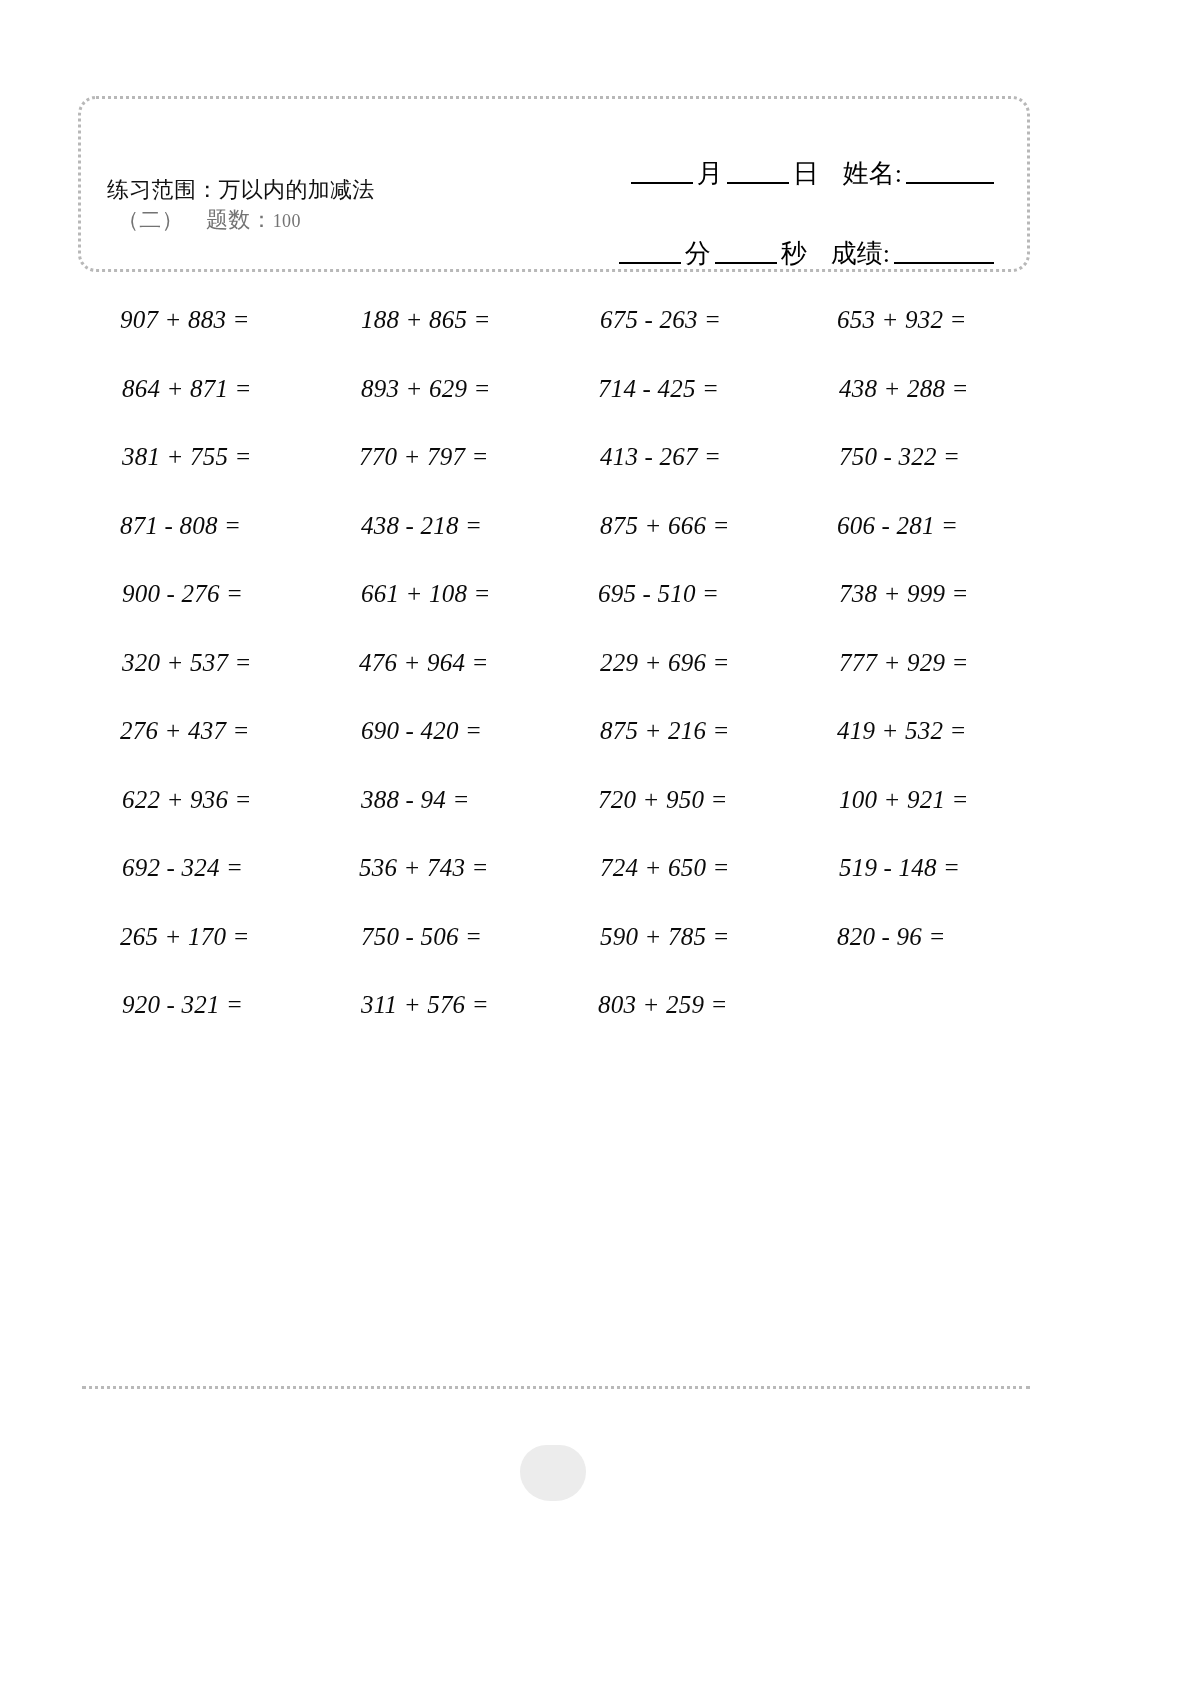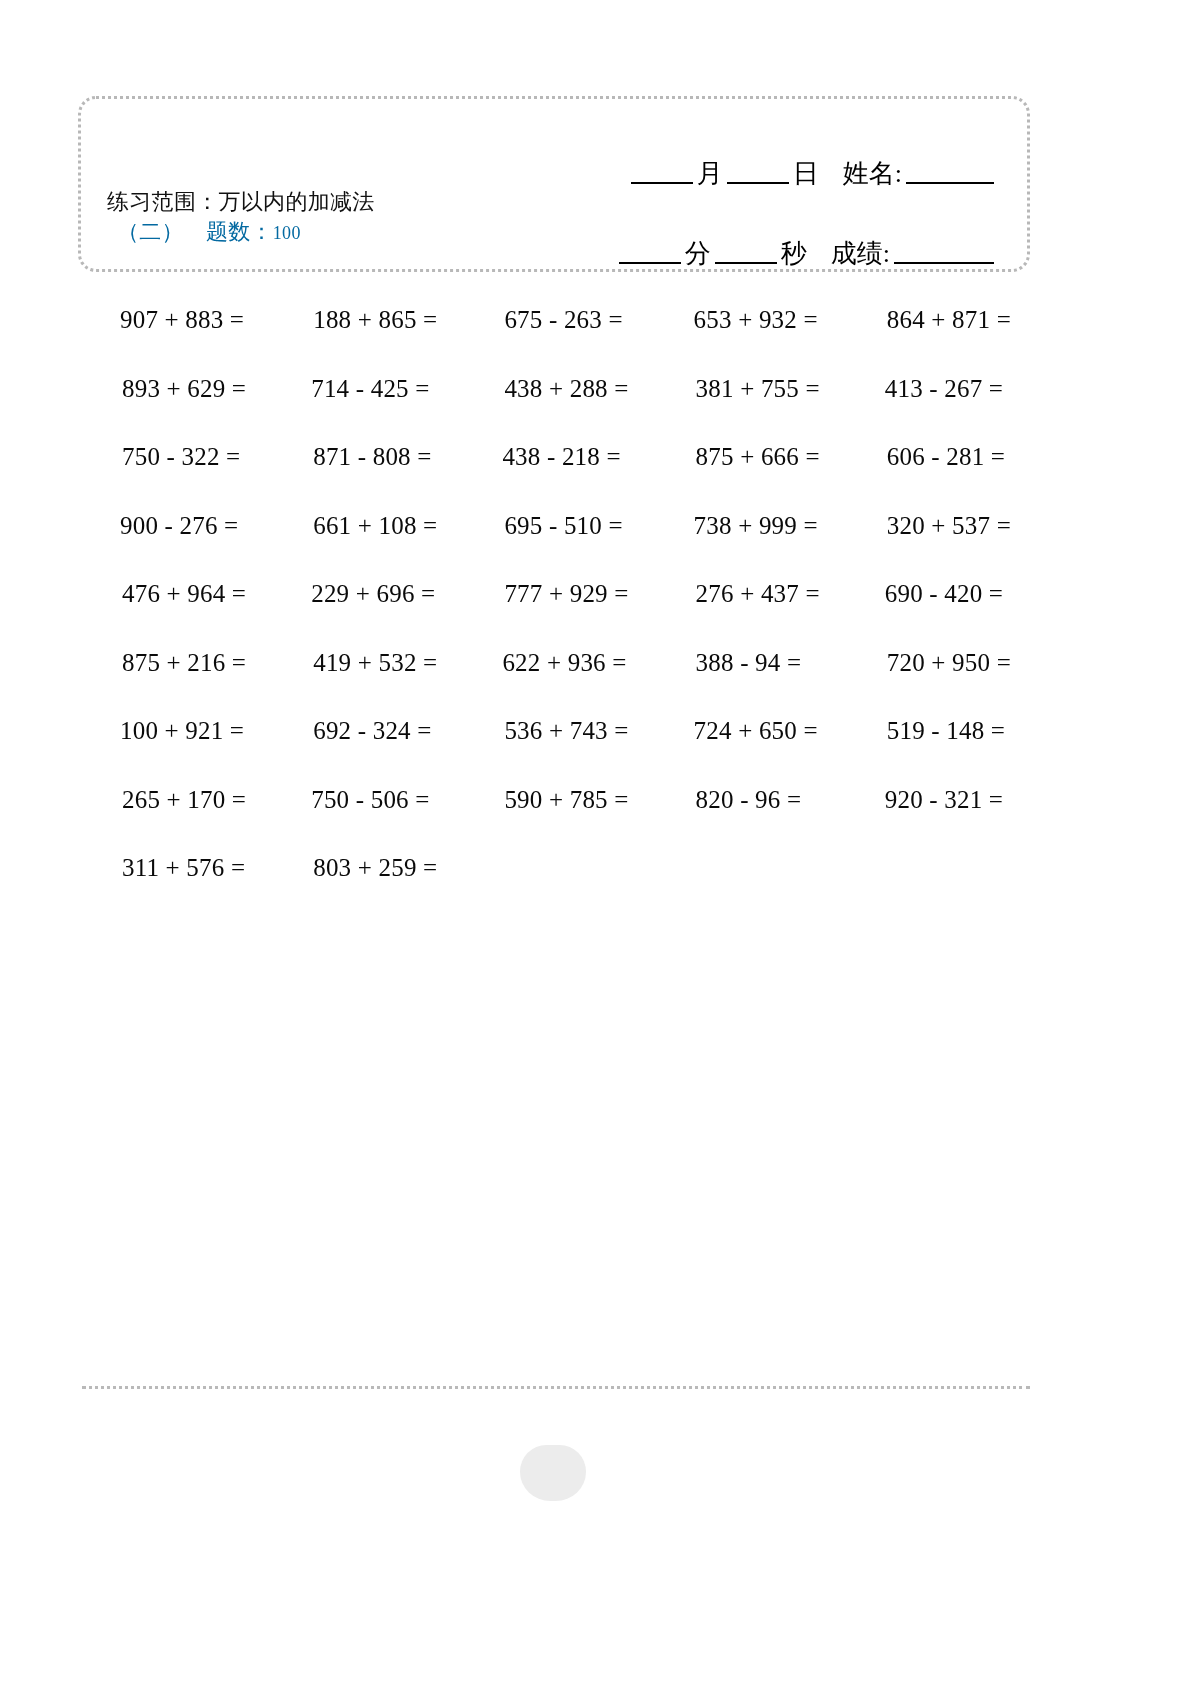--- a/index.html
+++ b/index.html
@@ -40,37 +40,37 @@
   .header-inner {
     position: relative;
     width: 100%;
     height: 100%;
   }
 
   
   .title-block {
     position: absolute;
     left: 26px;
-    top: 88px;
+    top: 76px;
     line-height: 1.38;
     font-family: "Liberation Serif", "DejaVu Serif", serif;
   }
 
   .title-line-1 {
     font-size: 22px;
     letter-spacing: 0.3px;
     white-space: nowrap;
     color: #111111;
   }
 
   .title-line-2 {
     font-size: 22px;
     letter-spacing: 0.3px;
     white-space: nowrap;
-    color: #0369a1;
+    color: #737373;
     padding-left: 10px;
   }
 
   .qty-num {
     font-size: 18px;
   }
 
   
   .meta-block {
     position: absolute;
@@ -115,23 +115,24 @@
 
   .meta-gap { display: inline-block; width: 22px; }
 
   
   .problems {
     position: absolute;
     left: 78px;
     top: 286px;
     width: 952px;
     display: grid;
-    grid-template-columns: repeat(5, 1fr);
+    grid-template-columns: repeat(4, 1fr);
     grid-auto-rows: 68.5px;
     column-gap: 4px;
+    font-style: italic;
   }
 
   .problem {
     display: flex;
     align-items: center;
     font-size: 25px;
     letter-spacing: 0.2px;
     color: #0a0a0a;
     font-family: "Liberation Serif", "DejaVu Serif", serif;
     white-space: nowrap;
@@ -206,20 +207,21 @@
   <div class="problems" id="problems-grid">
       <div class="problem">907 + 883 =</div>
       <div class="problem">188 + 865 =</div>
       <div class="problem">675 - 263 =</div>
       <div class="problem">653 + 932 =</div>
       <div class="problem">864 + 871 =</div>
       <div class="problem">893 + 629 =</div>
       <div class="problem">714 - 425 =</div>
       <div class="problem">438 + 288 =</div>
       <div class="problem">381 + 755 =</div>
+      <div class="problem">770 + 797 =</div>
       <div class="problem">413 - 267 =</div>
       <div class="problem">750 - 322 =</div>
       <div class="problem">871 - 808 =</div>
       <div class="problem">438 - 218 =</div>
       <div class="problem">875 + 666 =</div>
       <div class="problem">606 - 281 =</div>
       <div class="problem">900 - 276 =</div>
       <div class="problem">661 + 108 =</div>
       <div class="problem">695 - 510 =</div>
       <div class="problem">738 + 999 =</div>

